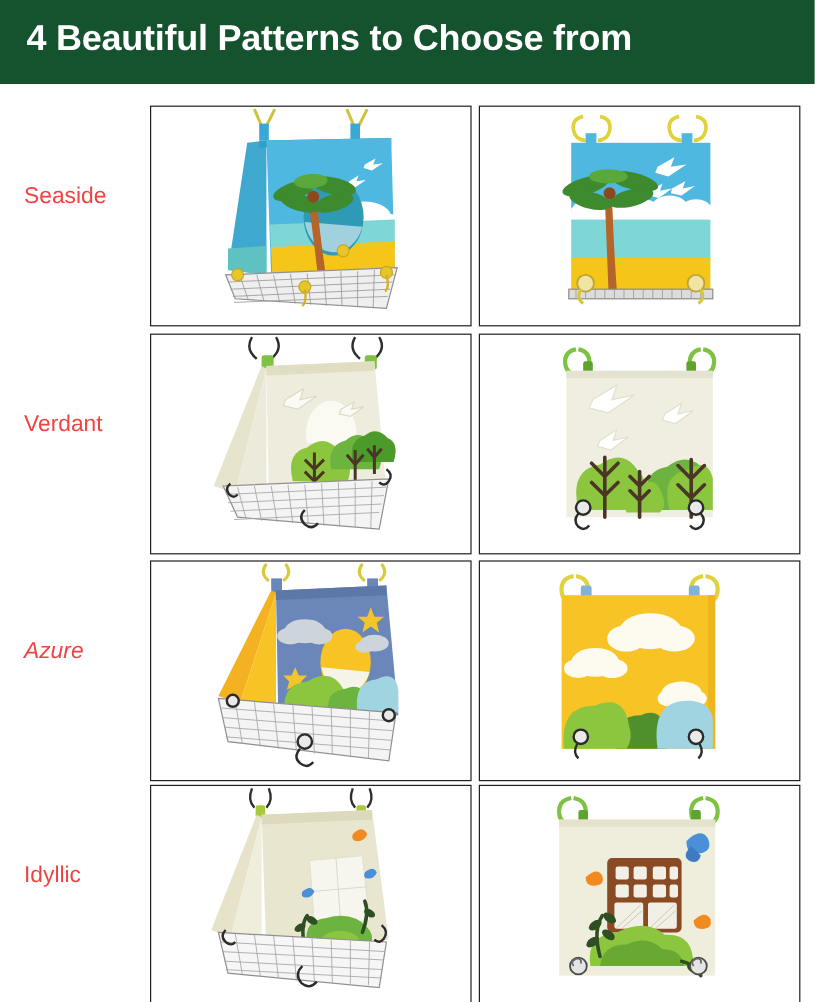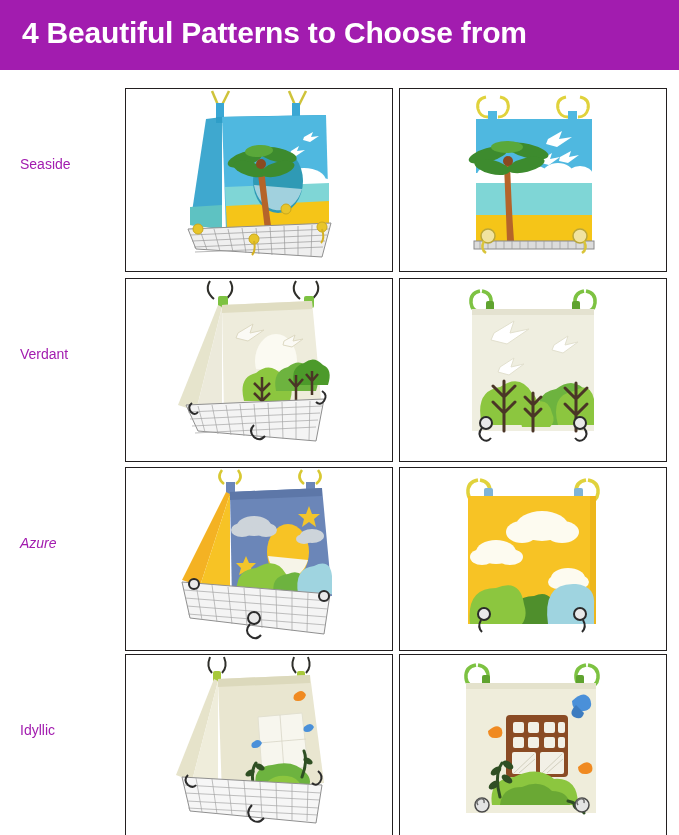--- a/index.html
+++ b/index.html
@@ -15,21 +15,21 @@
     overflow: hidden;
   }
 
   
   .banner {
     position: absolute;
     left: 0;
     top: 0;
     width: 679px;
     height: 70px;
-    background: #a21caf;
+    background: #14532d;
   }
   .banner-title {
     position: absolute;
     left: 22px;
     top: 16px;
     font-size: 30px;
     font-weight: bold;
     color: #ffffff;
     letter-spacing: -0.2px;
     white-space: nowrap;
@@ -47,22 +47,22 @@
     position: absolute;
     left: 0;
     width: 679px;
     height: 188px;
   }
   .row-label {
     position: absolute;
     left: 20px;
     top: 50%;
     transform: translateY(-50%);
-    font-size: 14px;
-    color: #a21caf;
+    font-size: 19px;
+    color: #ef4444;
     white-space: nowrap;
   }
   .cell {
     position: absolute;
     top: 18px;
     width: 266px;
     height: 182px;
     border: 1.5px solid #231f20;
     background: #ffffff;
     overflow: hidden;

